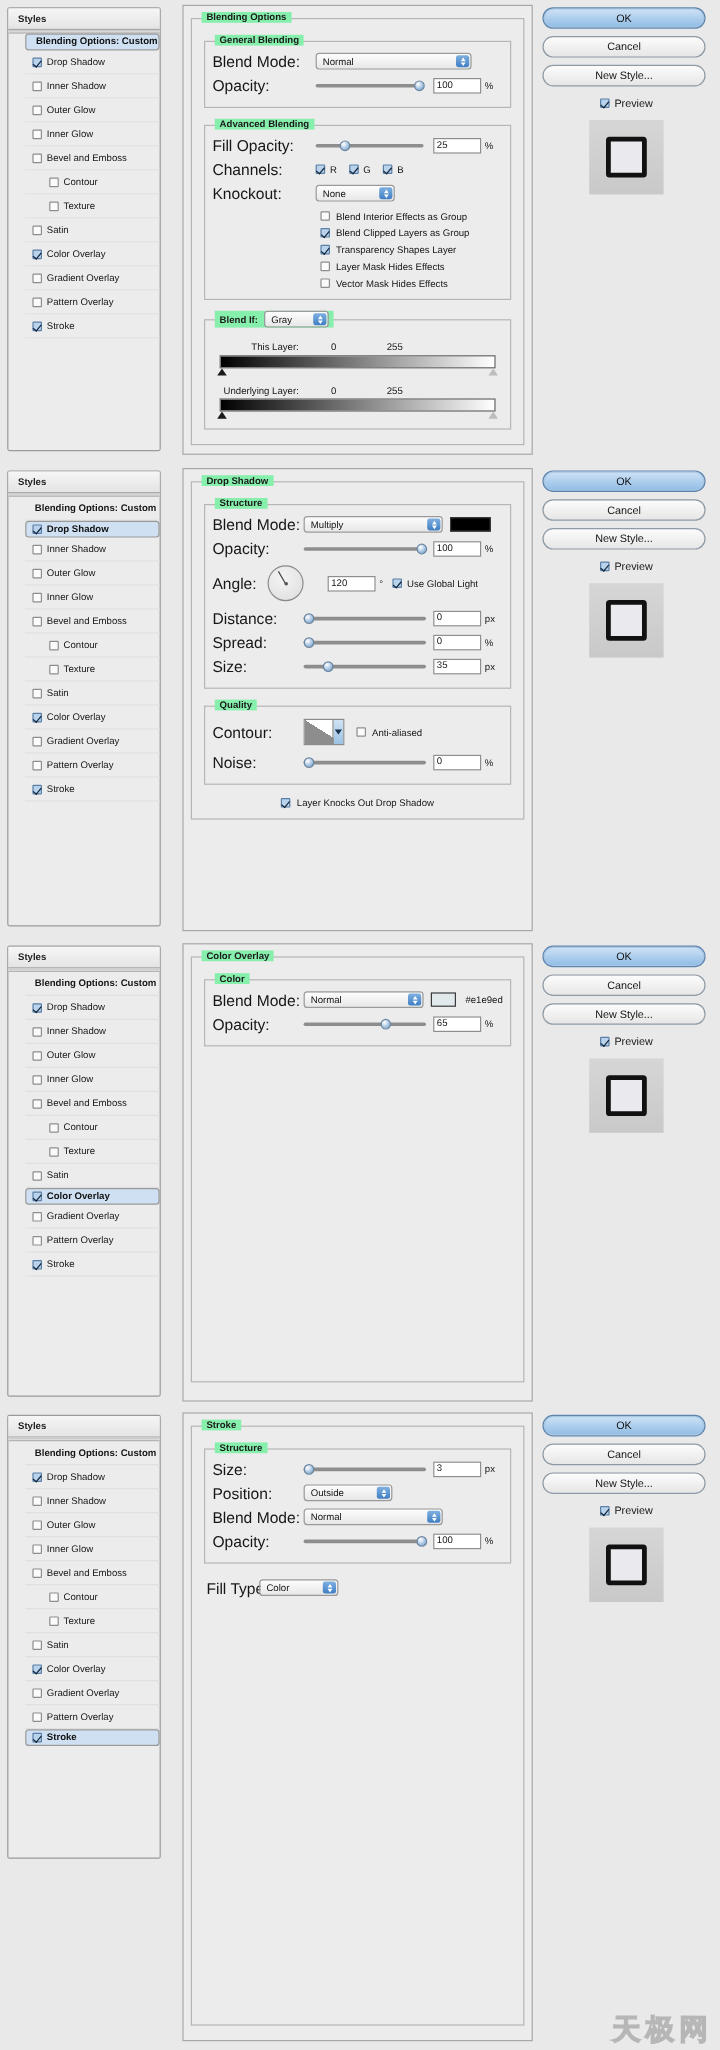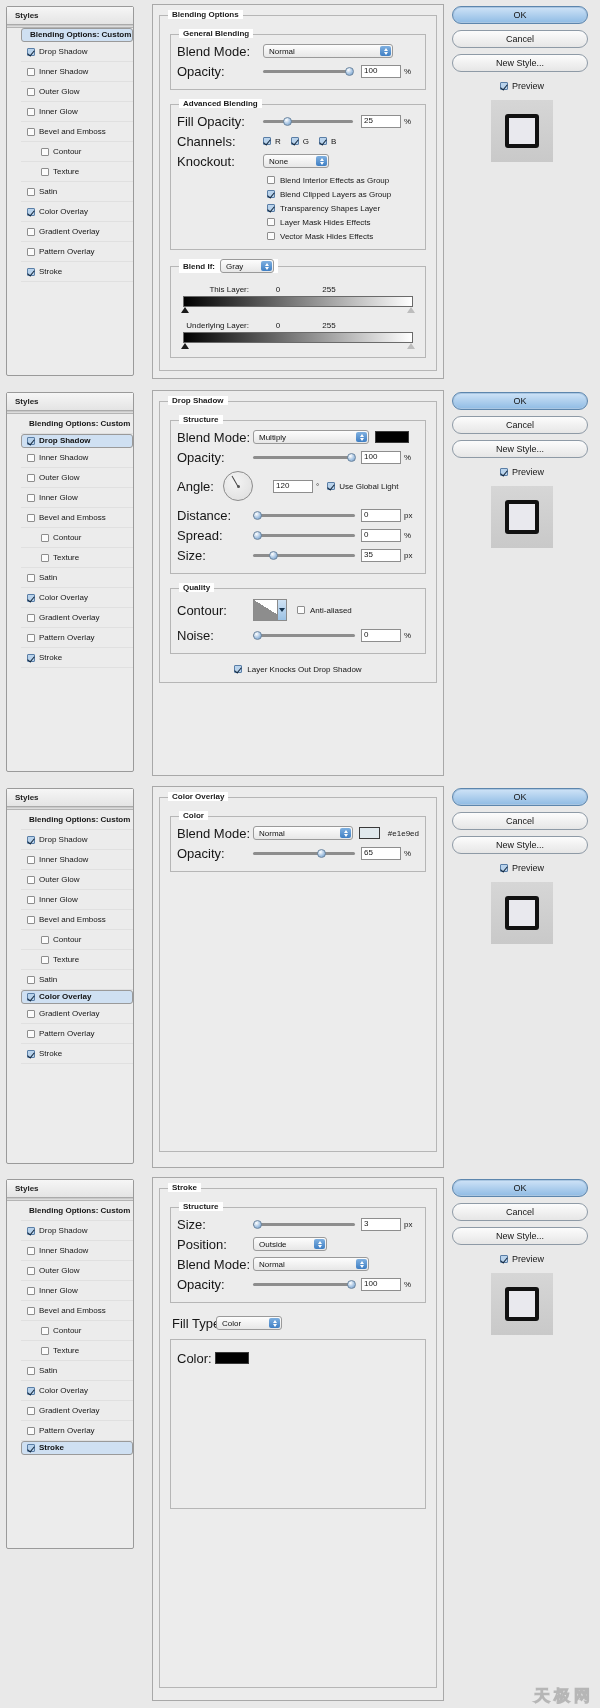--- a/index.html
+++ b/index.html
@@ -67,21 +67,21 @@
     border:1px solid #a8a8a8; background:#ececec;
   }
   .group {
     position:relative;
     border:1px solid #b6b6b6;
     margin:9px 6px 6px 6px;
     padding:8px 6px 6px 6px;
   }
   .group > .gtitle {
     position:absolute; top:-6px; left:8px;
-    background:#ffffff; padding:0 4px;
+    background:#86efac; padding:0 4px;
     font-size:8px; font-weight:bold; color:#1a1a1a;
   }
 
   .row { display:flex; align-items:center; height:16px; margin-bottom:4px; }
   .row .rl { text-align:left; font-size:13px; padding-right:5px; white-space:nowrap; }
 
   
   .sel {
     height:14px; border:1px solid #9a9a9a; border-radius:3px;
     background:linear-gradient(#fdfdfd,#e7e7e7);
@@ -187,21 +187,21 @@
     position:absolute; right:6px; bottom:4px;
     font-size:44px; font-weight:bold;
     color:transparent;
     -webkit-text-stroke:1px rgba(120,120,120,.45);
     font-family:"Liberation Sans", sans-serif;
     letter-spacing:-1px;
     pointer-events:none;
     line-height:1;
   }
   .watermark .cn {
-    display:block; font-size:16px; text-align:left; letter-spacing:4px;
+    display:block; font-size:24px; text-align:left; letter-spacing:4px;
     margin-top:-6px;
   }
 </style>
 </head>
 <body>
 
 <div class="panel" style="height:386px">
  <div class="panel-inner">
 
   <div class="styles-col" style="height:370px">
@@ -806,26 +806,20 @@
         <div class="rl" style="width:44px">Fill Type:</div>
         <div class="sel" style="width:66px">
           <span>Color</span>
           <span class="arrow">
                 <i class="up"></i>
                 <i class="dn"></i>
               </span>
         </div>
       </div>
 
-      <div class="group" style="margin:8px 4px 6px 4px;height:170px">
-        <div class="row" style="margin-top:2px">
-          <div class="rl" style="width:38px">Color:</div>
-          <div class="swatch" style="width:34px;height:12px;background:#000"></div>
-        </div>
-      </div>
     </div>
   </div>
 
   <div class="btn-col">
     <div class="btn primary">OK</div>
     <div class="btn">Cancel</div>
     <div class="btn">New Style...</div>
     <div class="preview-row">
       <span class="cb on"></span>
       <span class="lbl">Preview</span>

